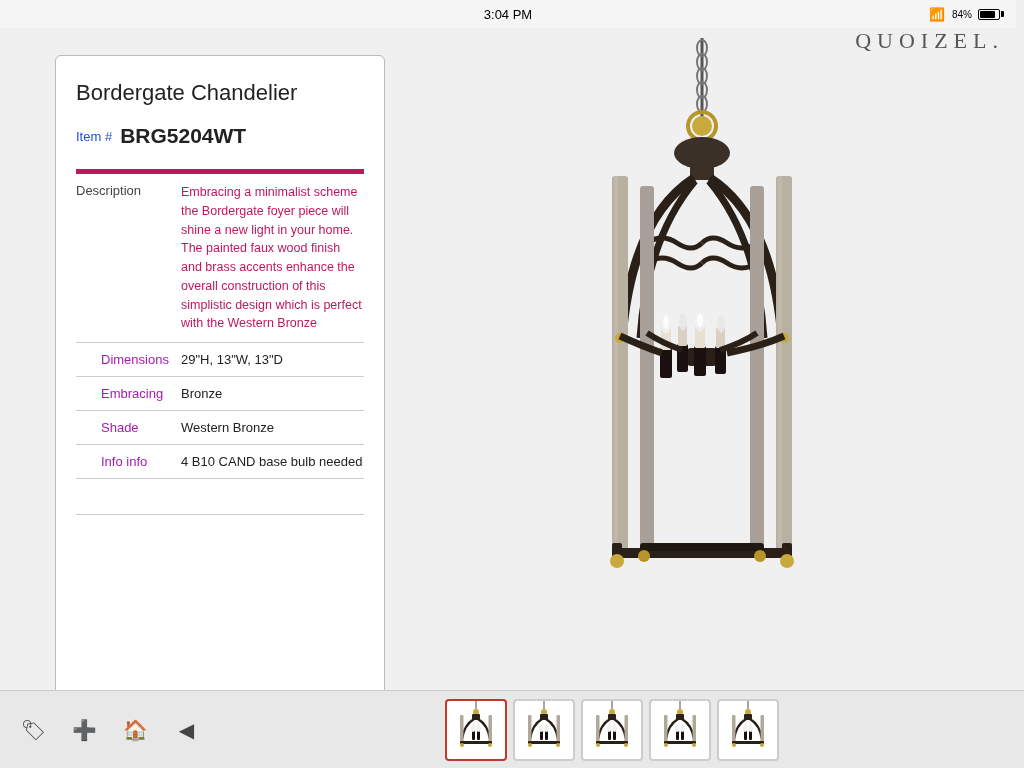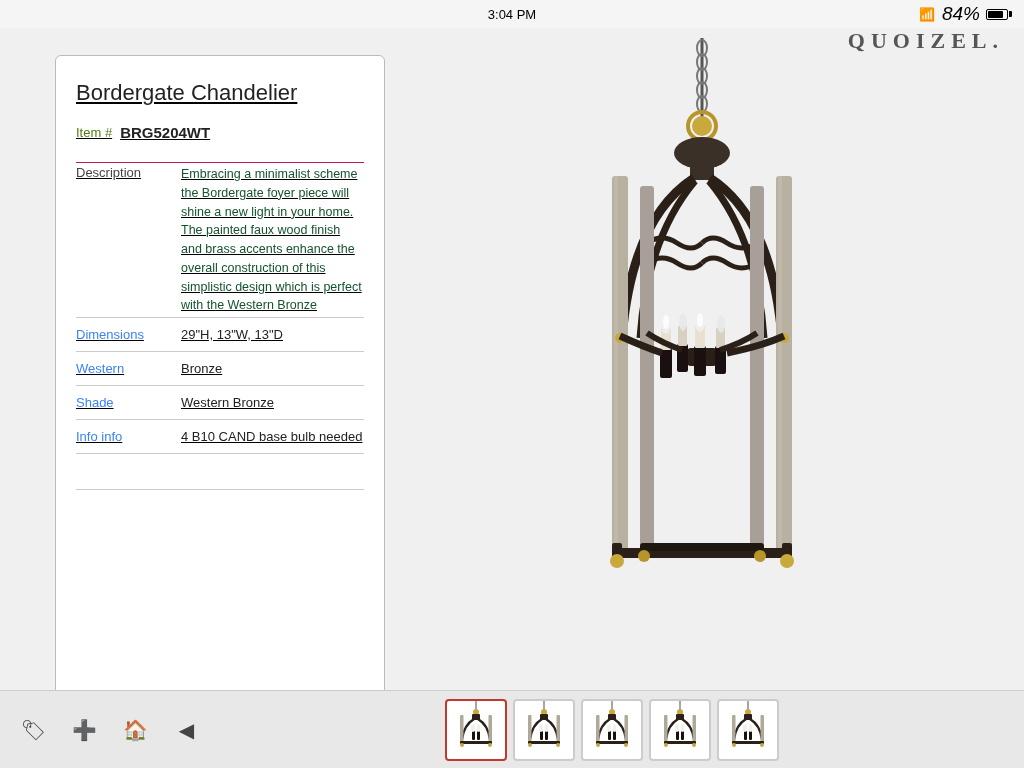--- a/index.html
+++ b/index.html
@@ -8,21 +8,21 @@
       height: 768px;
       background: #f0f0f0;
       font-family: Arial, sans-serif;
       overflow: hidden;
       position: relative;
     }
 
     
     #status-bar {
       position: absolute;
-      top: 0; left: 0; right: 0;
+      top: 0; left: 0; right: 8px;
       height: 28px;
       background: #f5f5f5;
       display: flex;
       align-items: center;
       justify-content: space-between;
       padding: 0 12px;
       z-index: 100;
     }
     #status-bar .time {
       position: absolute;
@@ -41,94 +41,94 @@
       color: #000;
     }
 
     
     #logo {
       position: absolute;
       top: 28px;
       right: 20px;
       font-size: 22px;
       letter-spacing: 6px;
-      font-weight: 700;
+      font-weight: 400;
       color: #555;
       font-family: Georgia, serif;
     }
 
     
     #info-card {
       position: absolute;
       top: 55px;
       left: 55px;
       width: 330px;
       height: 675px;
       background: #fff;
       border: 1.5px solid #bbb;
       border-radius: 6px;
       padding: 24px 20px 16px 20px;
       overflow: hidden;
-      text-decoration: underline;
     }
 
     #product-title {
       font-size: 22px;
       font-weight: 400;
       color: #222;
       margin-bottom: 18px;
     }
 
     #item-number-row {
       display: flex;
       align-items: center;
       gap: 8px;
       margin-bottom: 20px;
     }
     #item-label {
       font-size: 13px;
-      color: #4d7c0f;
+      color: #1d4ed8;
     }
     #item-value {
-      font-size: 15px;
+      font-size: 21px;
       font-weight: 600;
       color: #222;
     }
 
     .info-row {
       border-top: 1px solid #ccc;
       padding: 9px 0;
       display: grid;
       grid-template-columns: 105px 1fr;
       align-items: start;
       font-size: 13px;
     }
     .info-row .row-label {
-      color: #3b82f6;
+      color: #a21caf;
       font-weight: 500;
+      margin-left: 25px;
     }
     .info-row .row-value {
       color: #222;
     }
     .description-row {
-      border-top: 1px solid #be185d;
-      padding: 2px 0;
+      border-top: 5px solid #be185d;
+      padding: 9px 0;
       display: grid;
       grid-template-columns: 105px 1fr;
       align-items: start;
       font-size: 12.5px;
       margin-top: 21px;
     }
     .description-row .row-label {
       color: #444;
       font-weight: 500;
       font-size: 13px;
     }
     .description-row .row-value {
-      color: #14532d;
+      color: #be185d;
       line-height: 1.5;
     }
     .empty-row {
       border-top: 1px solid #ccc;
       padding: 9px 0;
       height: 36px;
     }
 
     
     #image-area {
@@ -235,21 +235,21 @@
       margin-left: 1px;
     }
   </style>
 </head>
 <body>
 
 <div id="status-bar">
   <div class="time">3:04 PM</div>
   <div class="right-icons">
     <span style="font-size:13px;">📶</span>
-    <span style="font-size:19px;font-style:italic;">84%</span>
+    <span style="font-size:10px;">84%</span>
     <span class="battery">
       <span class="battery-body">
           <span class="battery-fill" style="width:84%;"></span>
         </span>
       <span class="battery-tip"></span>
     </span>
   </div>
 </div>
 
 <div id="logo">QUOIZEL.</div>
@@ -266,21 +266,21 @@
     <span class="row-label">Description</span>
     <span class="row-value">Embracing a minimalist scheme  the Bordergate foyer piece will shine a new light in your home.  The painted faux wood finish and brass accents enhance the overall construction of this simplistic design which is perfect with the Western Bronze</span>
   </div>
 
   <div id="spec-rows">
       <div class="info-row">
         <span class="row-label">Dimensions</span>
         <span class="row-value">29"H, 13"W, 13"D</span>
       </div>
       <div class="info-row">
-        <span class="row-label">Western</span>
+        <span class="row-label">Embracing</span>
         <span class="row-value">Bronze</span>
       </div>
       <div class="info-row">
         <span class="row-label">Shade</span>
         <span class="row-value">Western Bronze</span>
       </div>
       <div class="info-row">
         <span class="row-label">Info info</span>
         <span class="row-value">4 B10 CAND base bulb needed</span>
       </div>

